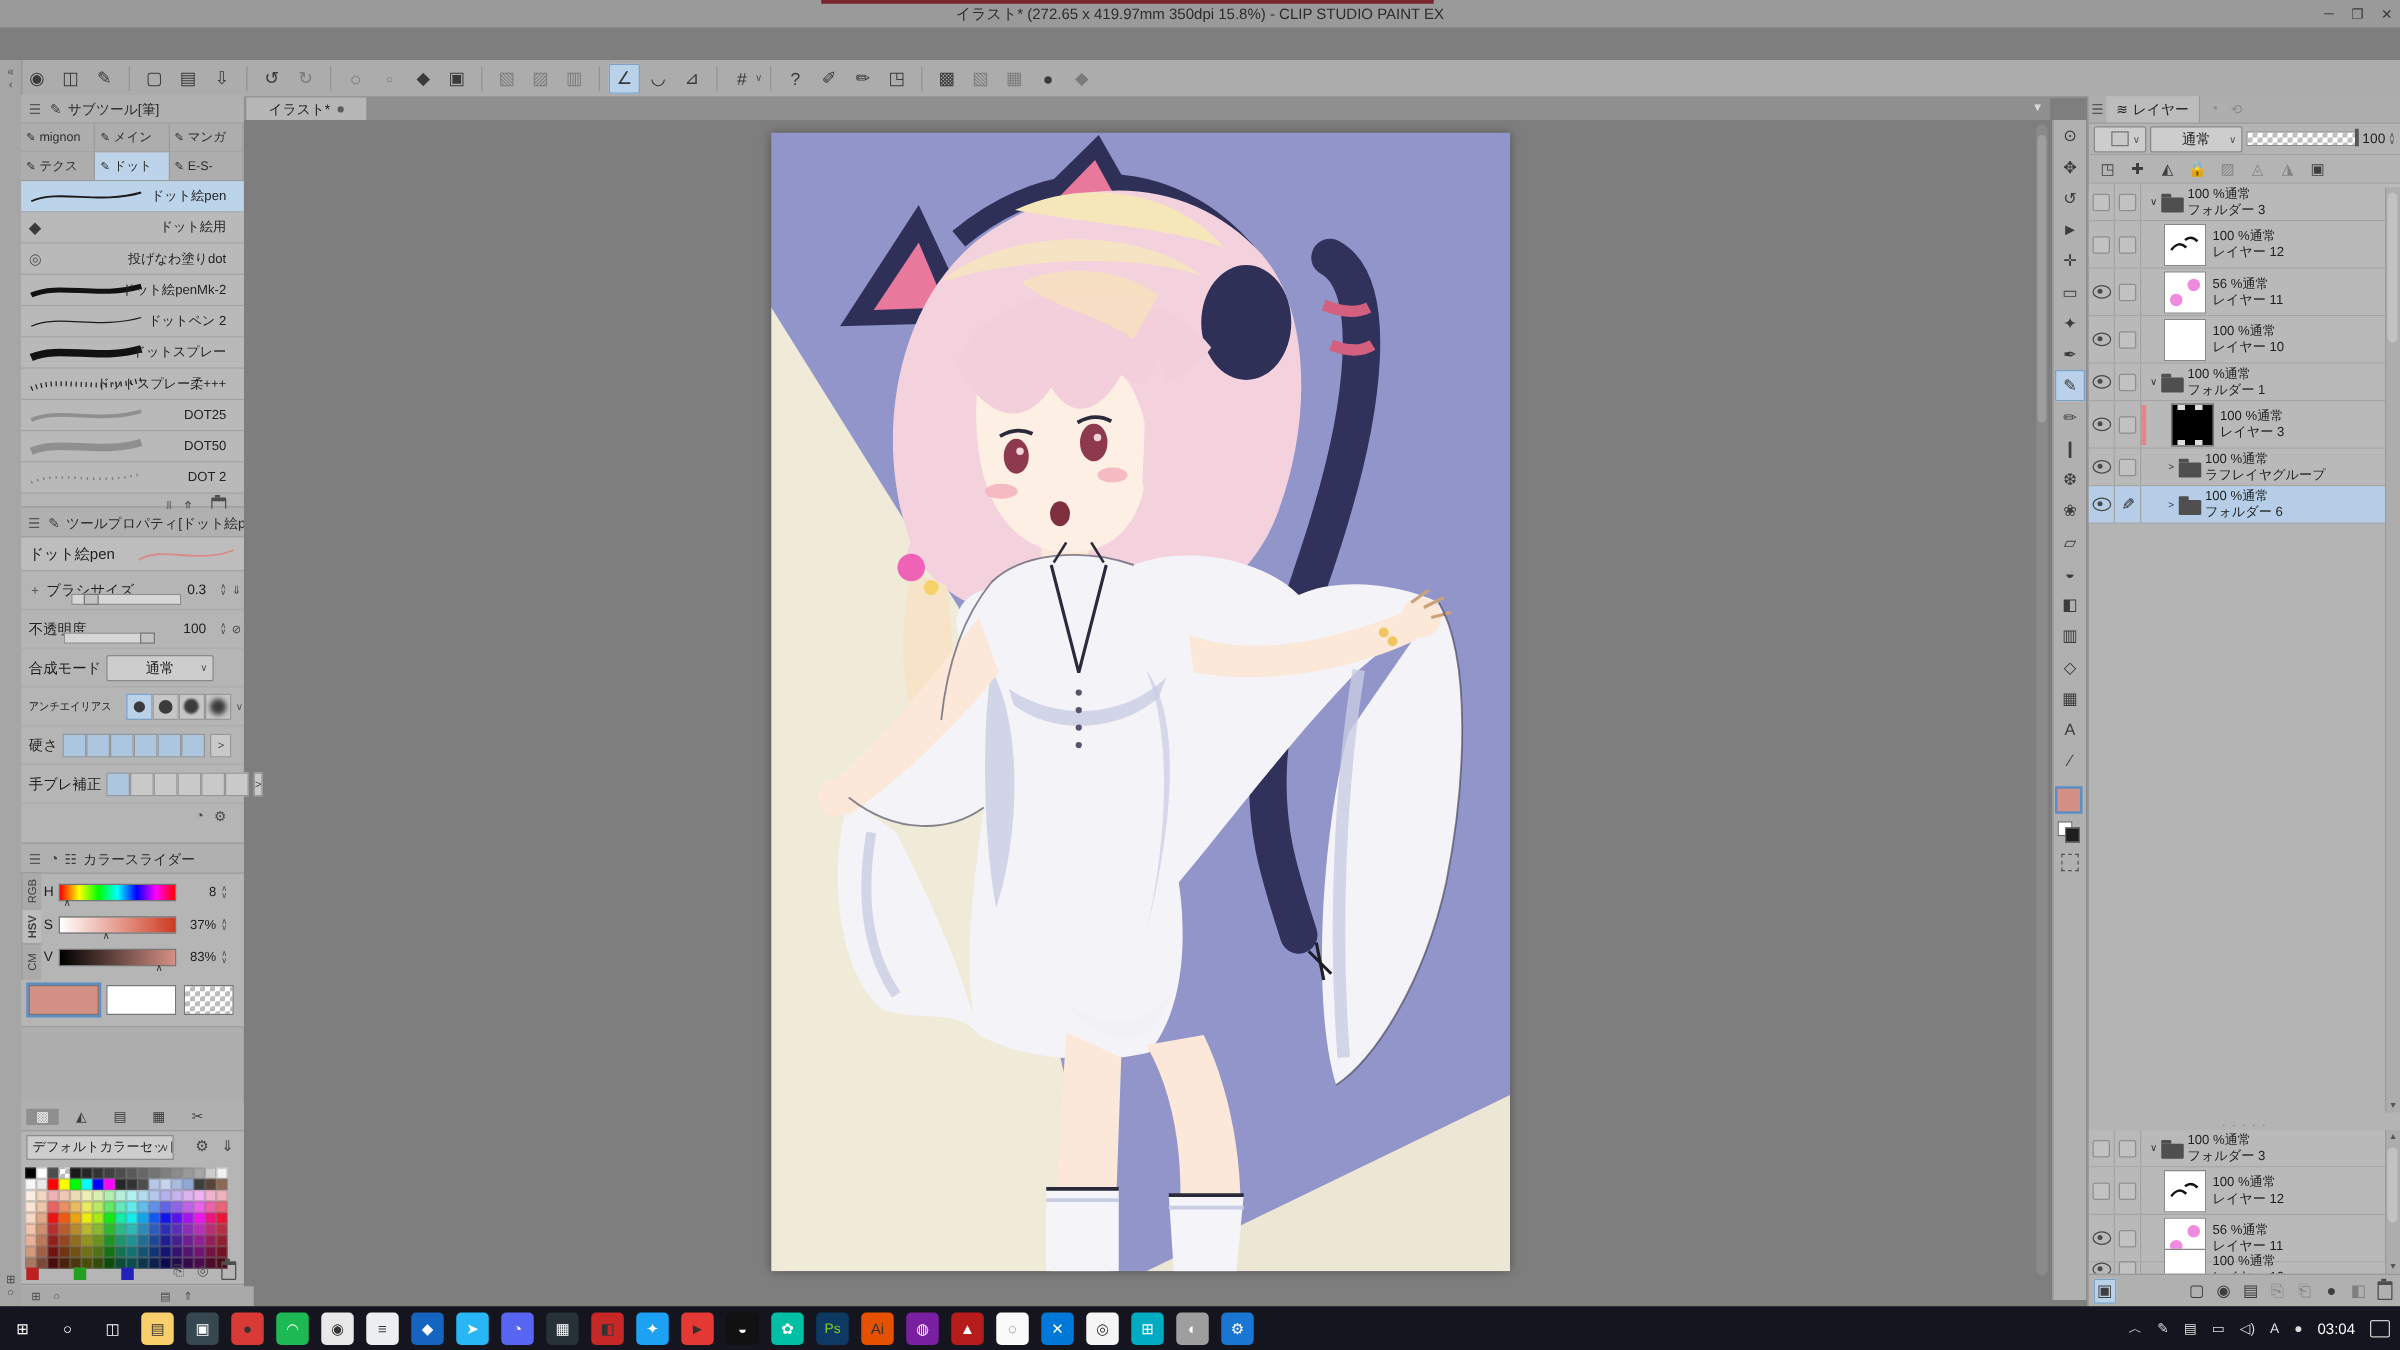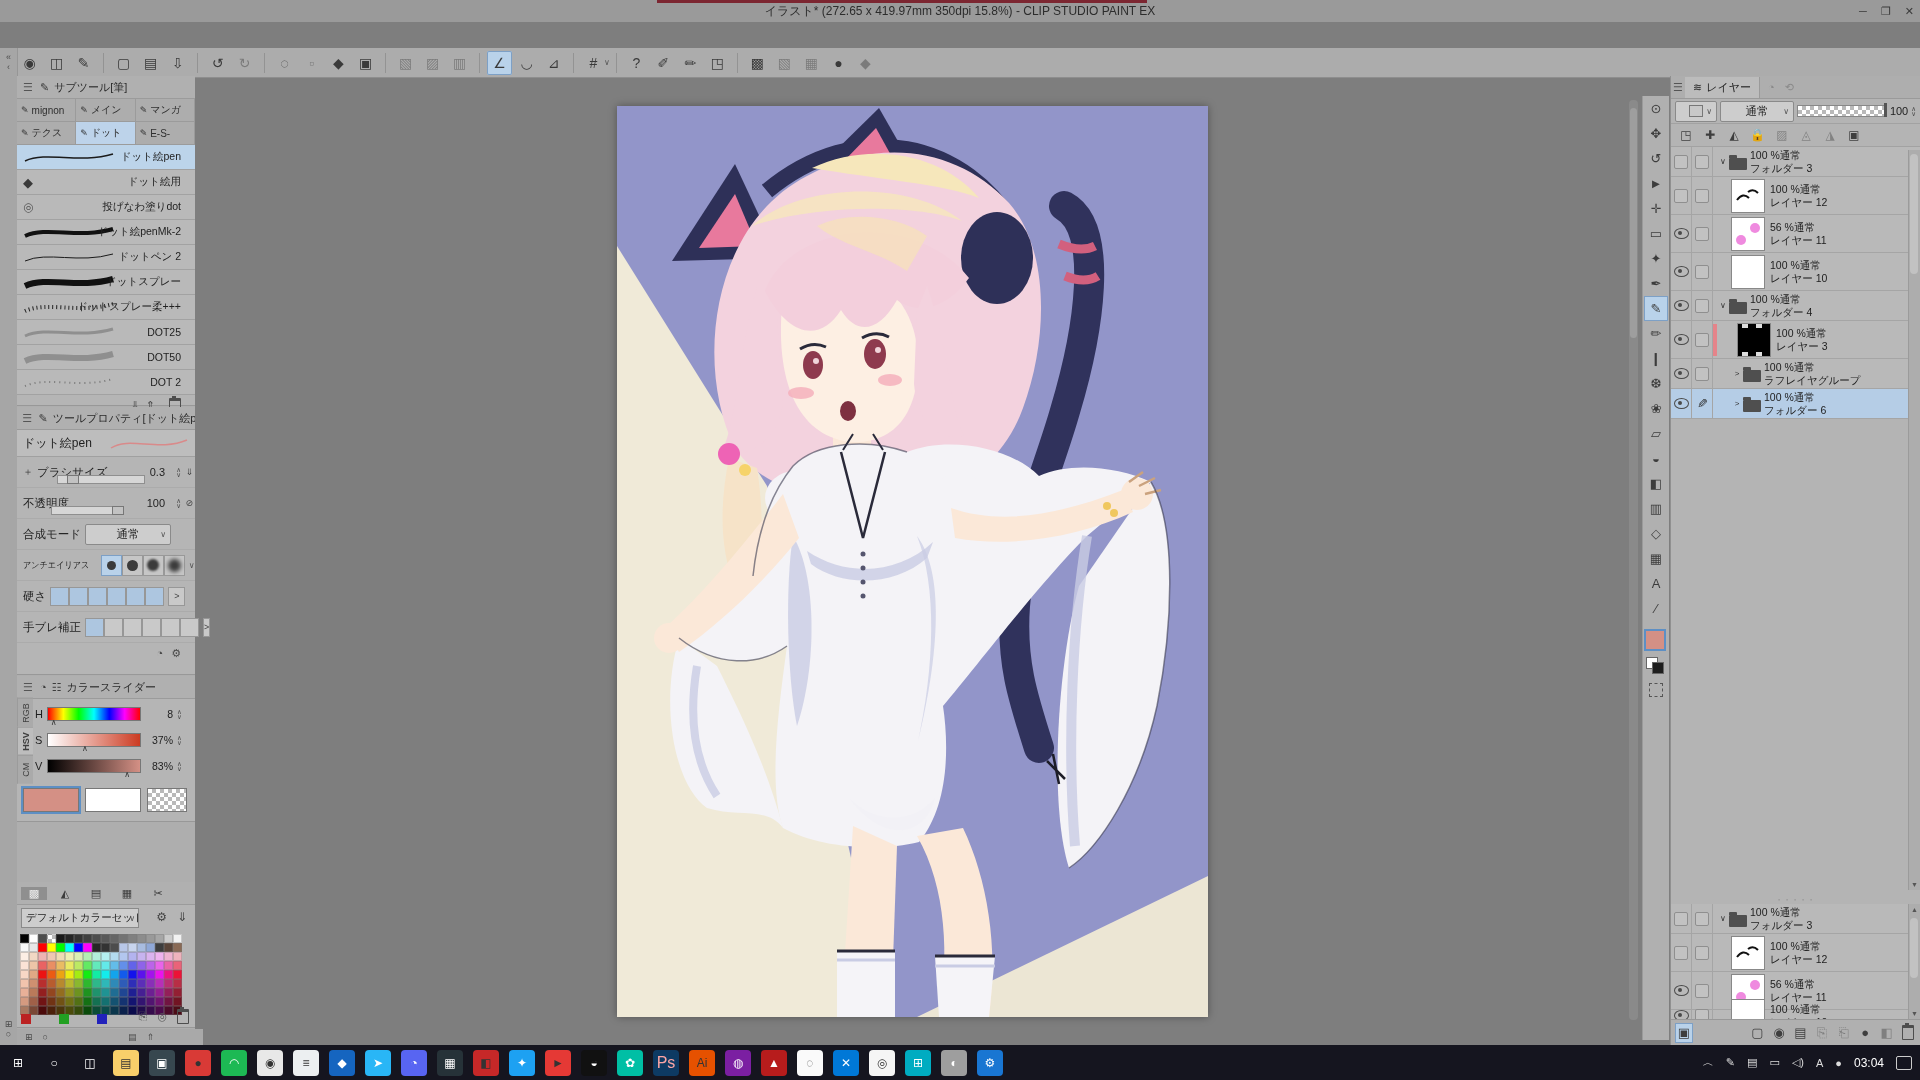--- a/index.html
+++ b/index.html
@@ -176,20 +176,27 @@
     <span id="lstop" style="margin-top:4px;">
         <span>«</span>
         <span>‹</span>
       </span>
     <span id="lsbottom" style="position:absolute;bottom:6px;width:100%;">
         <span>⊞</span>
         <span>○</span>
       </span>
   </div>
 
+  <div class="abs doctabs">
+    <div class="doctab">
+      <span>イラスト*</span>
+      <span class="dot"></span>
+    </div>
+    <span class="chev">▼</span>
+  </div>
 
   <div class="abs canvas">
     <div class="page">
       <svg width="591" height="911" viewBox="0 0 591 911">
         <rect width="591" height="911" fill="#9295c9"></rect>
         <polygon points="0,140 150,380 270,911 0,911" fill="#f0ead8"></polygon>
         <polygon points="300,911 591,770 591,911" fill="#ece6d4"></polygon>
 
         <path d="M447,100 C488,122 472,225 448,305 C430,368 404,420 398,500 C394,556 406,592 422,642" stroke="#30325c" stroke-width="30" fill="none" stroke-linecap="round"></path>
         <path d="M442,138 q22,9 36,2" stroke="#d2607e" stroke-width="9" fill="none"></path>
@@ -873,21 +880,21 @@
             <span class="eye"></span>
           </div>
           <div class="lcol">
             <span class="box"></span>
           </div>
           <div class="flex" style="padding-left: 4px;">
             <span class="chev">∨</span>
             <span class="folder"></span>
             <div class="linfo">
               <div>100 %通常</div>
-              <div>フォルダー 4</div>
+              <div>フォルダー 1</div>
             </div>
           </div>
         </div>
         <div class="lrow" style="height: 38px;">
           <div class="lcol">
             <span class="eye"></span>
           </div>
           <div class="lcol">
             <span class="box"></span>
           </div>
@@ -1047,21 +1054,21 @@
         <div class="tb-ic" style="background: rgb(236, 239, 241); color: rgb(51, 51, 51); font-size: 12px;">≡</div>
         <div class="tb-ic" style="background: rgb(21, 101, 192); color: rgb(255, 255, 255); font-size: 12px;">◆</div>
         <div class="tb-ic" style="background: rgb(41, 182, 246); color: rgb(255, 255, 255); font-size: 12px;">➤</div>
         <div class="tb-ic" style="background: rgb(88, 101, 242); color: rgb(255, 255, 255); font-size: 12px;">◔</div>
         <div class="tb-ic" style="background: rgb(38, 50, 56); color: rgb(255, 255, 255); font-size: 12px;">▦</div>
         <div class="tb-ic" style="background: rgb(198, 40, 40); color: rgb(51, 51, 51); font-size: 12px;">◧</div>
         <div class="tb-ic" style="background: rgb(29, 161, 242); color: rgb(255, 255, 255); font-size: 12px;">✦</div>
         <div class="tb-ic" style="background: rgb(229, 57, 53); color: rgb(51, 51, 51); font-size: 12px;">►</div>
         <div class="tb-ic" style="background: rgb(17, 17, 17); color: rgb(255, 255, 255); font-size: 12px;">◒</div>
         <div class="tb-ic" style="background: rgb(0, 191, 165); color: rgb(255, 255, 255); font-size: 12px;">✿</div>
-        <div class="tb-ic" style="background: rgb(13, 58, 99); color: #fca5a5; font-size: 16px;">Ps</div>
+        <div class="tb-ic" style="background: rgb(13, 58, 99); color: #84cc16; font-size: 11px;">Ps</div>
         <div class="tb-ic" style="background: rgb(230, 81, 0); color: rgb(51, 51, 51); font-size: 12px;">Ai</div>
         <div class="tb-ic" style="background: rgb(123, 31, 162); color: rgb(255, 255, 255); font-size: 12px;">◍</div>
         <div class="tb-ic" style="background: rgb(183, 28, 28); color: rgb(255, 255, 255); font-size: 12px;">▲</div>
         <div class="tb-ic" style="background: rgb(250, 250, 250); color: rgb(51, 51, 51); font-size: 12px;">◌</div>
         <div class="tb-ic" style="background: rgb(0, 120, 215); color: rgb(255, 255, 255); font-size: 12px;">✕</div>
         <div class="tb-ic" style="background: rgb(245, 245, 245); color: rgb(51, 51, 51); font-size: 12px;">◎</div>
         <div class="tb-ic" style="background: rgb(0, 172, 193); color: rgb(255, 255, 255); font-size: 12px;">⊞</div>
         <div class="tb-ic" style="background: rgb(158, 158, 158); color: rgb(255, 255, 255); font-size: 12px;">◐</div>
         <div class="tb-ic" style="background: rgb(25, 118, 210); color: rgb(255, 255, 255); font-size: 12px;">⚙</div>
       </span>

